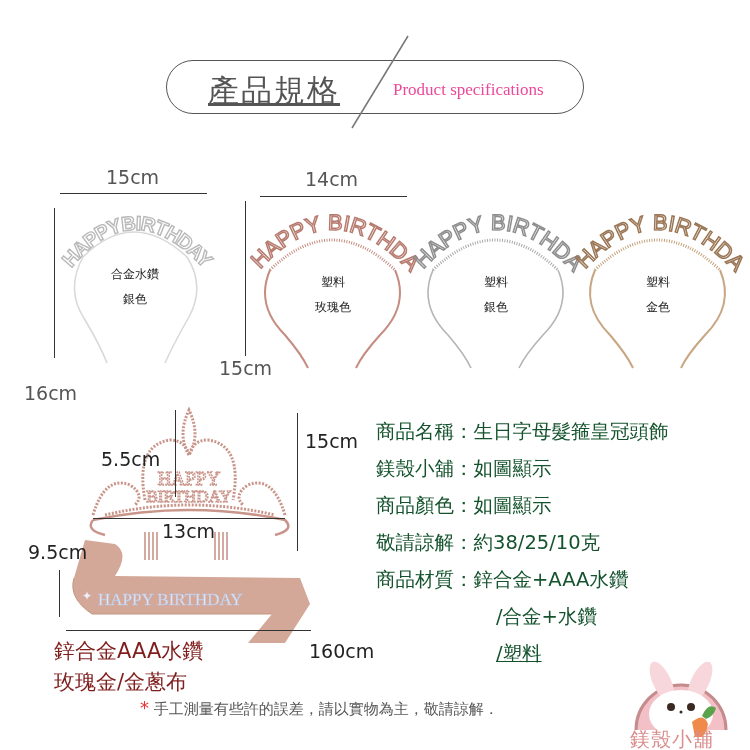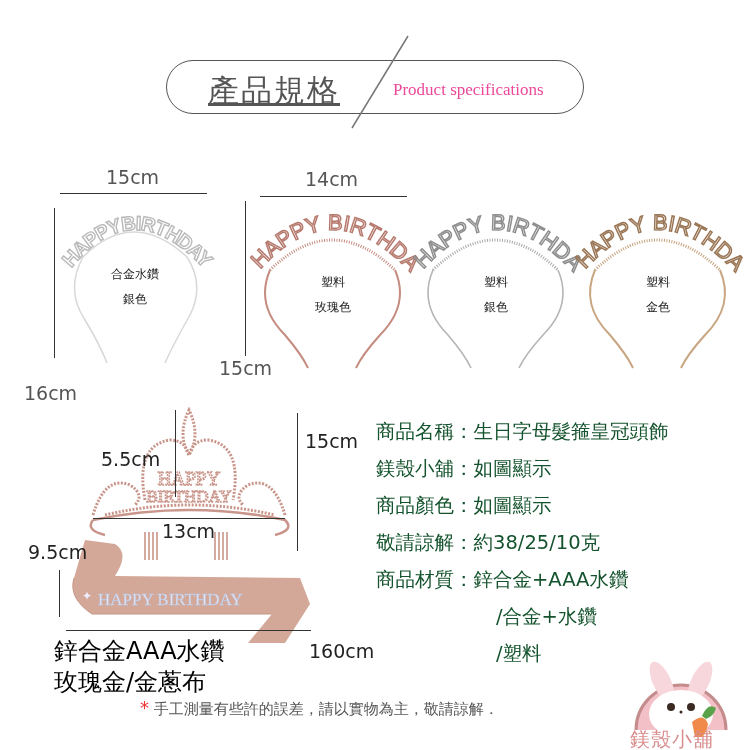--- a/index.html
+++ b/index.html
@@ -11,21 +11,21 @@
   .slash{left:0;top:0;}
   .dim{font-size:19px;color:#555;}
   .dim-dark{font-size:19px;color:#222;}
   .hline{height:0;border-top:1.5px solid #333;}
   .vline{width:0;border-left:1.5px solid #333;}
   .lbl{font-size:12px;color:#222;text-align:center;line-height:25px;}
   .spec{font-size:19.5px;color:#14532d;line-height:37px;white-space:nowrap;}
   .spec .k{display:inline-block;}
   .note{left:140px;top:697px;font-size:15px;color:#555;white-space:nowrap;}
   .note .star{color:#e33;font-size:18px;}
-  .bottom-lbl{font-size:24px;color:#000000;line-height:31px;}
+  .bottom-lbl{font-size:21px;color:#7f1d1d;line-height:31px;}
 </style>
 </head>
 <body>
 
 <div class="abs pill"></div>
 <svg class="abs slash" width="750" height="150">
   <line x1="408" y1="36" x2="352" y2="128" stroke="#777" stroke-width="1.5"></line>
 </svg>
 <div class="abs title-zh">產品規格</div>
 <div class="abs title-en">Product specifications</div>
@@ -132,21 +132,21 @@
   <div>玫瑰金/金蔥布</div>
 </div>
 
 <div class="abs" style="left:376px;top:413px;">
   <div class="spec"><span class="k">商品名稱：</span><span>生日字母髮箍皇冠頭飾</span></div>
   <div class="spec"><span class="k">鎂殼小舖：</span><span>如圖顯示</span></div>
   <div class="spec"><span class="k">商品顏色：</span><span>如圖顯示</span></div>
   <div class="spec"><span class="k">敬請諒解：</span><span>約38/25/10克</span></div>
   <div class="spec"><span class="k">商品材質：</span><span>鋅合金+AAA水鑽</span></div>
   <div class="spec" style="padding-left:120px;"><span>/合金+水鑽</span></div>
-  <div class="spec" style="padding-left:120px;"><span>/塑料</span></div>
+  <div class="spec" style="padding-left:120px;text-decoration:underline;"><span>/塑料</span></div>
 </div>
 
 <div class="abs note">
   <span class="star">*</span>
   <span>手工測量有些許的誤差，請以實物為主，敬請諒解．</span>
 </div>
 
 <div class="abs" style="left:622px;top:652px;width:118px;height:112px;">
   <svg width="118" height="85">
     <path d="M14,78 A45,45 0 1 1 104,78" fill="#f2c0c6" stroke="#c48c8c" stroke-width="3"></path>

